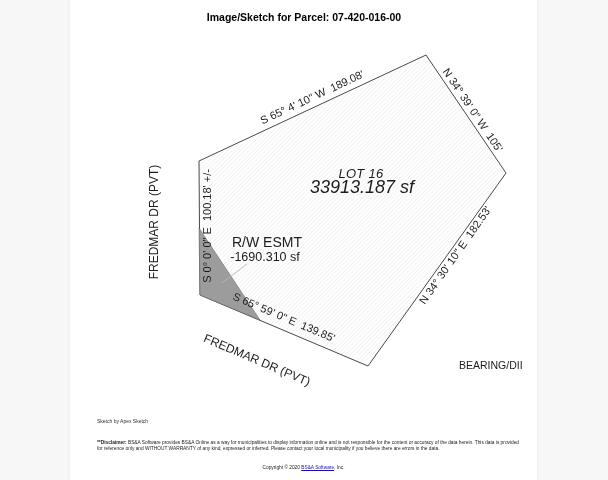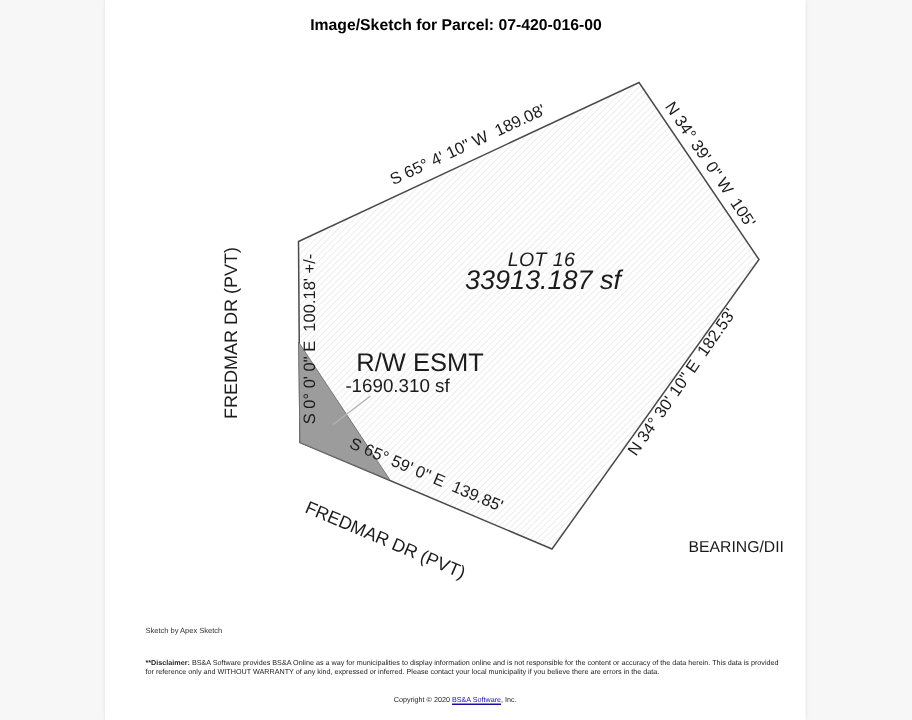--- a/index.html
+++ b/index.html
@@ -36,21 +36,21 @@
     transform-origin: center center;
   }
   .lbl.r-neg25 { transform: translate(-50%,-50%) rotate(-25deg); }
   .lbl.r-pos56 { transform: translate(-50%,-50%) rotate(56deg); }
   .lbl.r-neg55 { transform: translate(-50%,-50%) rotate(-55deg); }
   .lbl.r-pos23 { transform: translate(-50%,-50%) rotate(23deg); }
   .lbl.r-neg90 { transform: translate(-50%,-50%) rotate(-90deg); }
   .lbl.center-text { text-align: left; font-style: italic; }
   .lot-name { font-size: 13px; letter-spacing: 0.3px; }
   .lot-area { font-size: 18px; }
-  .esmt-name { font-size: 17px; margin-left: 13px; }
+  .esmt-name { font-size: 14px; }
   .esmt-area { font-size: 12.5px; }
   .street { font-size: 12px; }
   .bearing {
     position: absolute;
     left: 459px; top: 359px;
     font-size: 10.5px;
     white-space: pre;
   }
   .apex {
     position: absolute;

